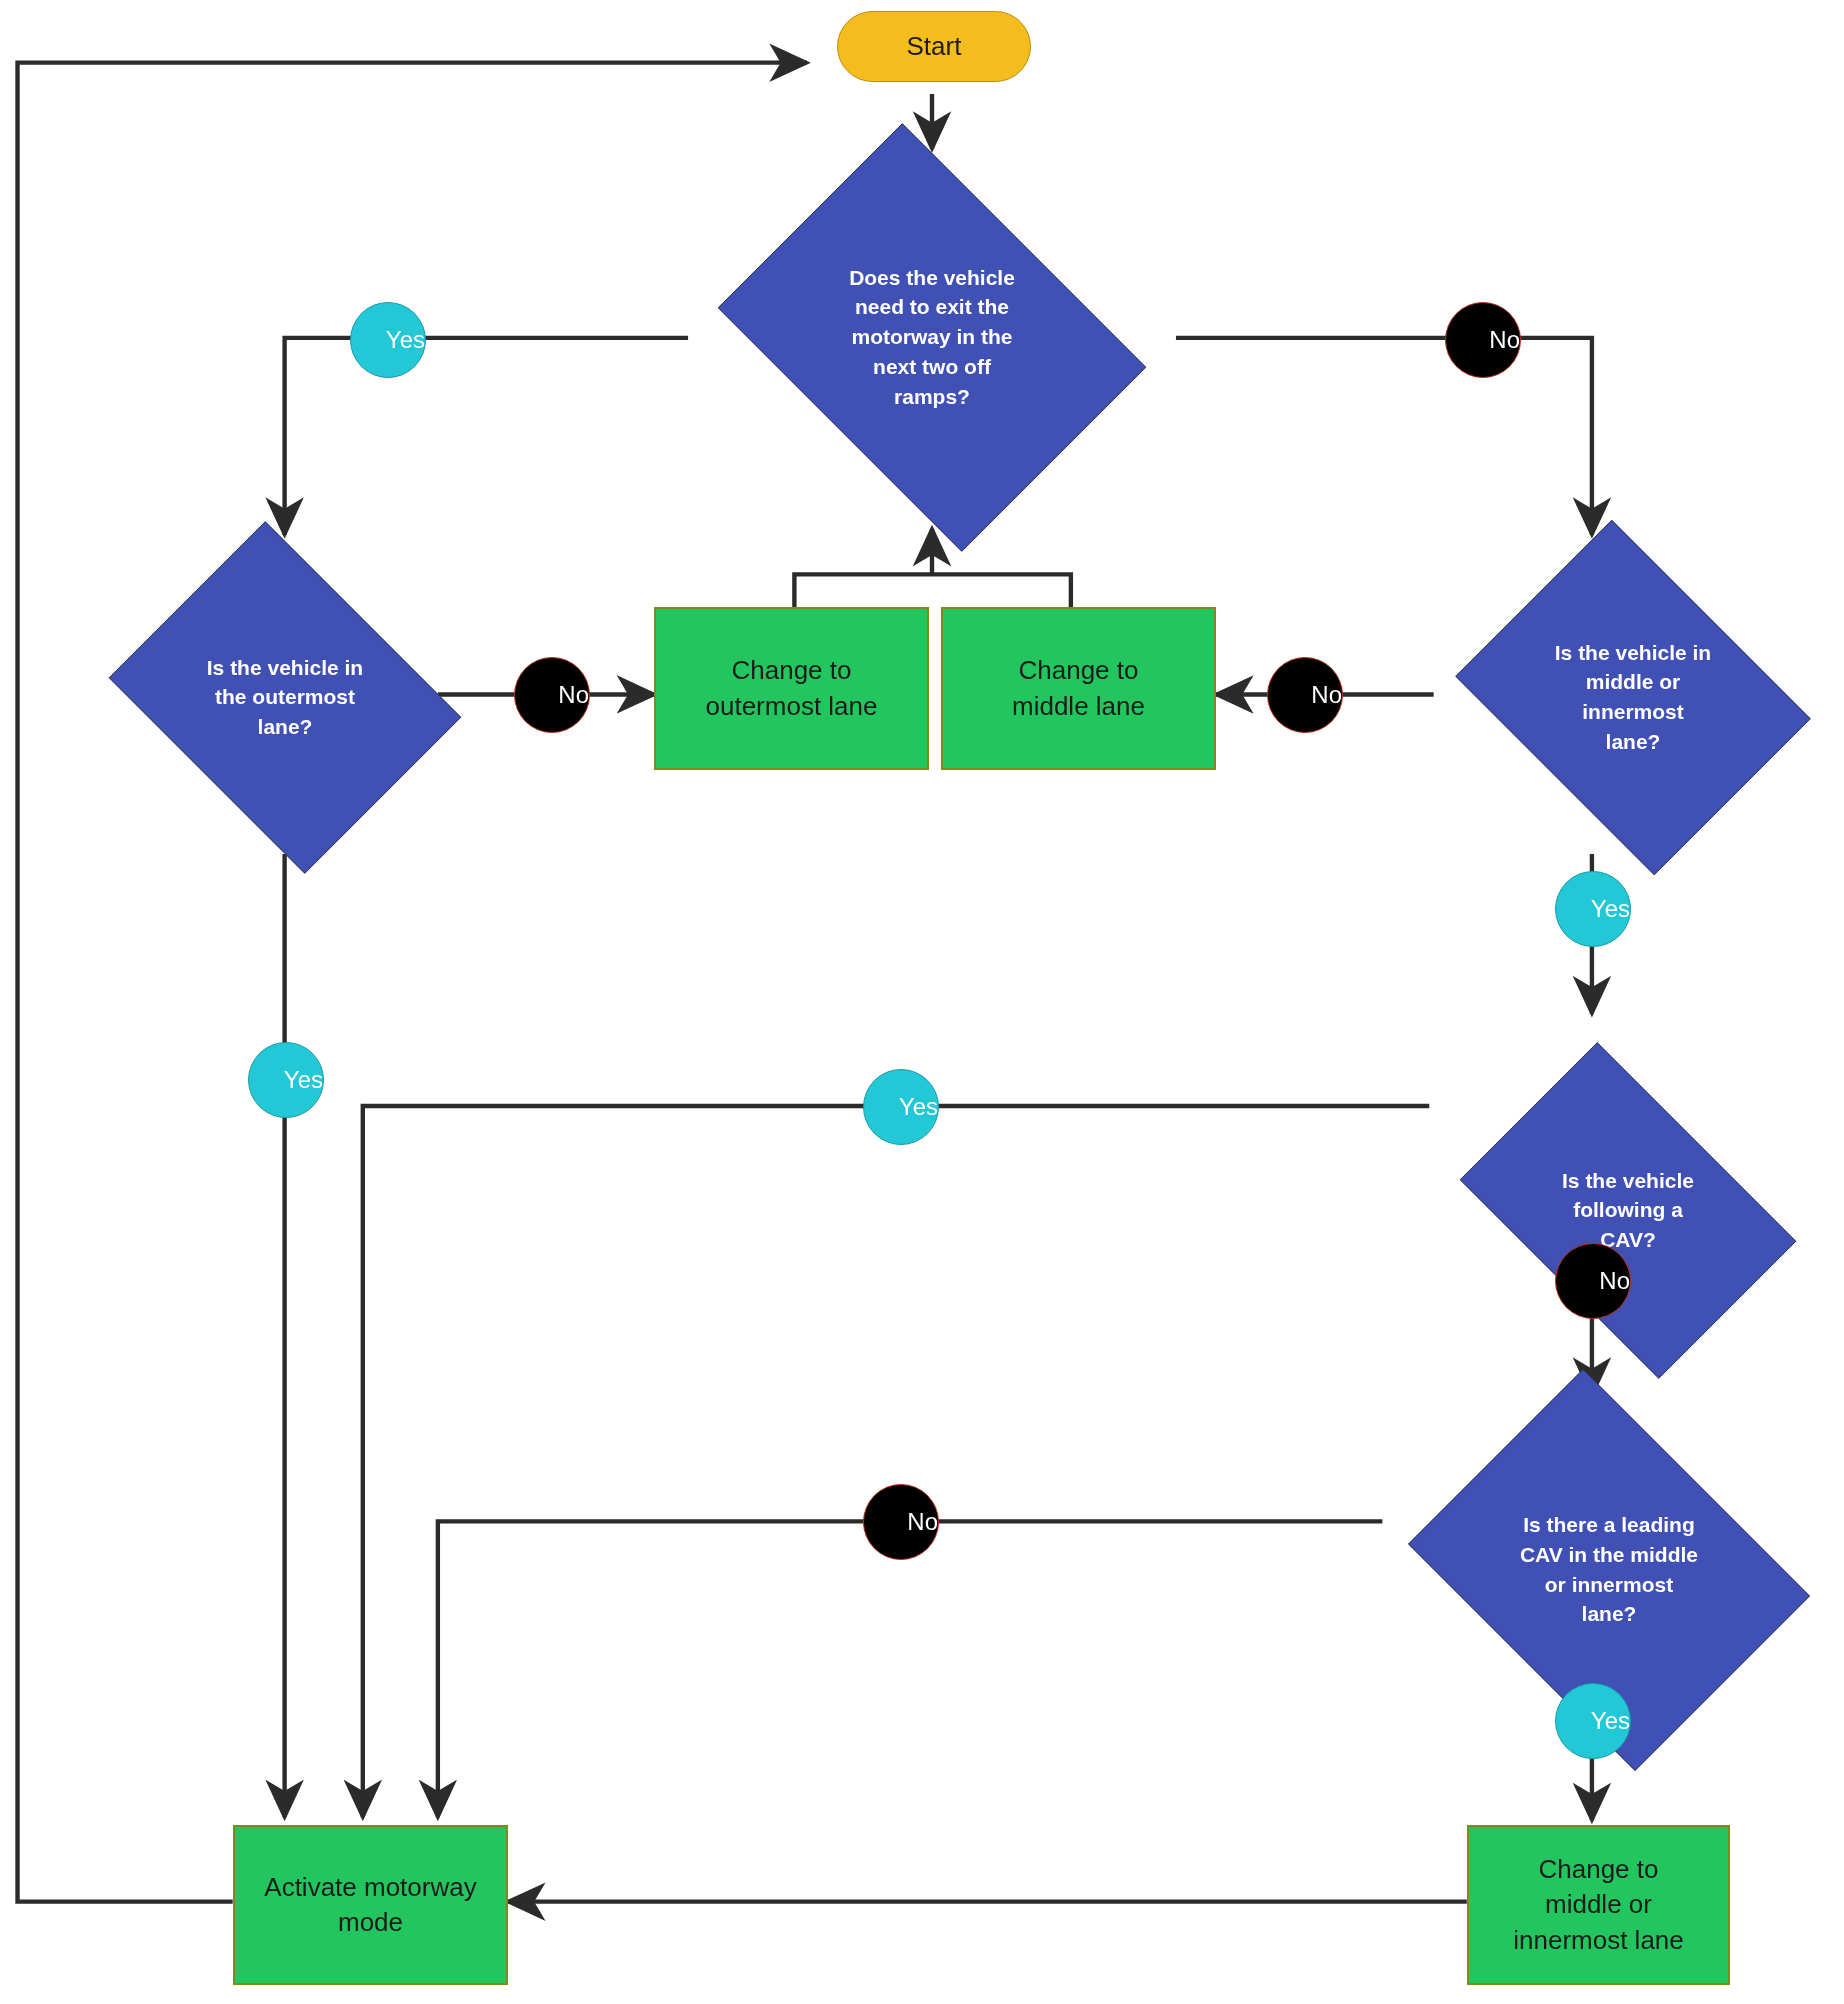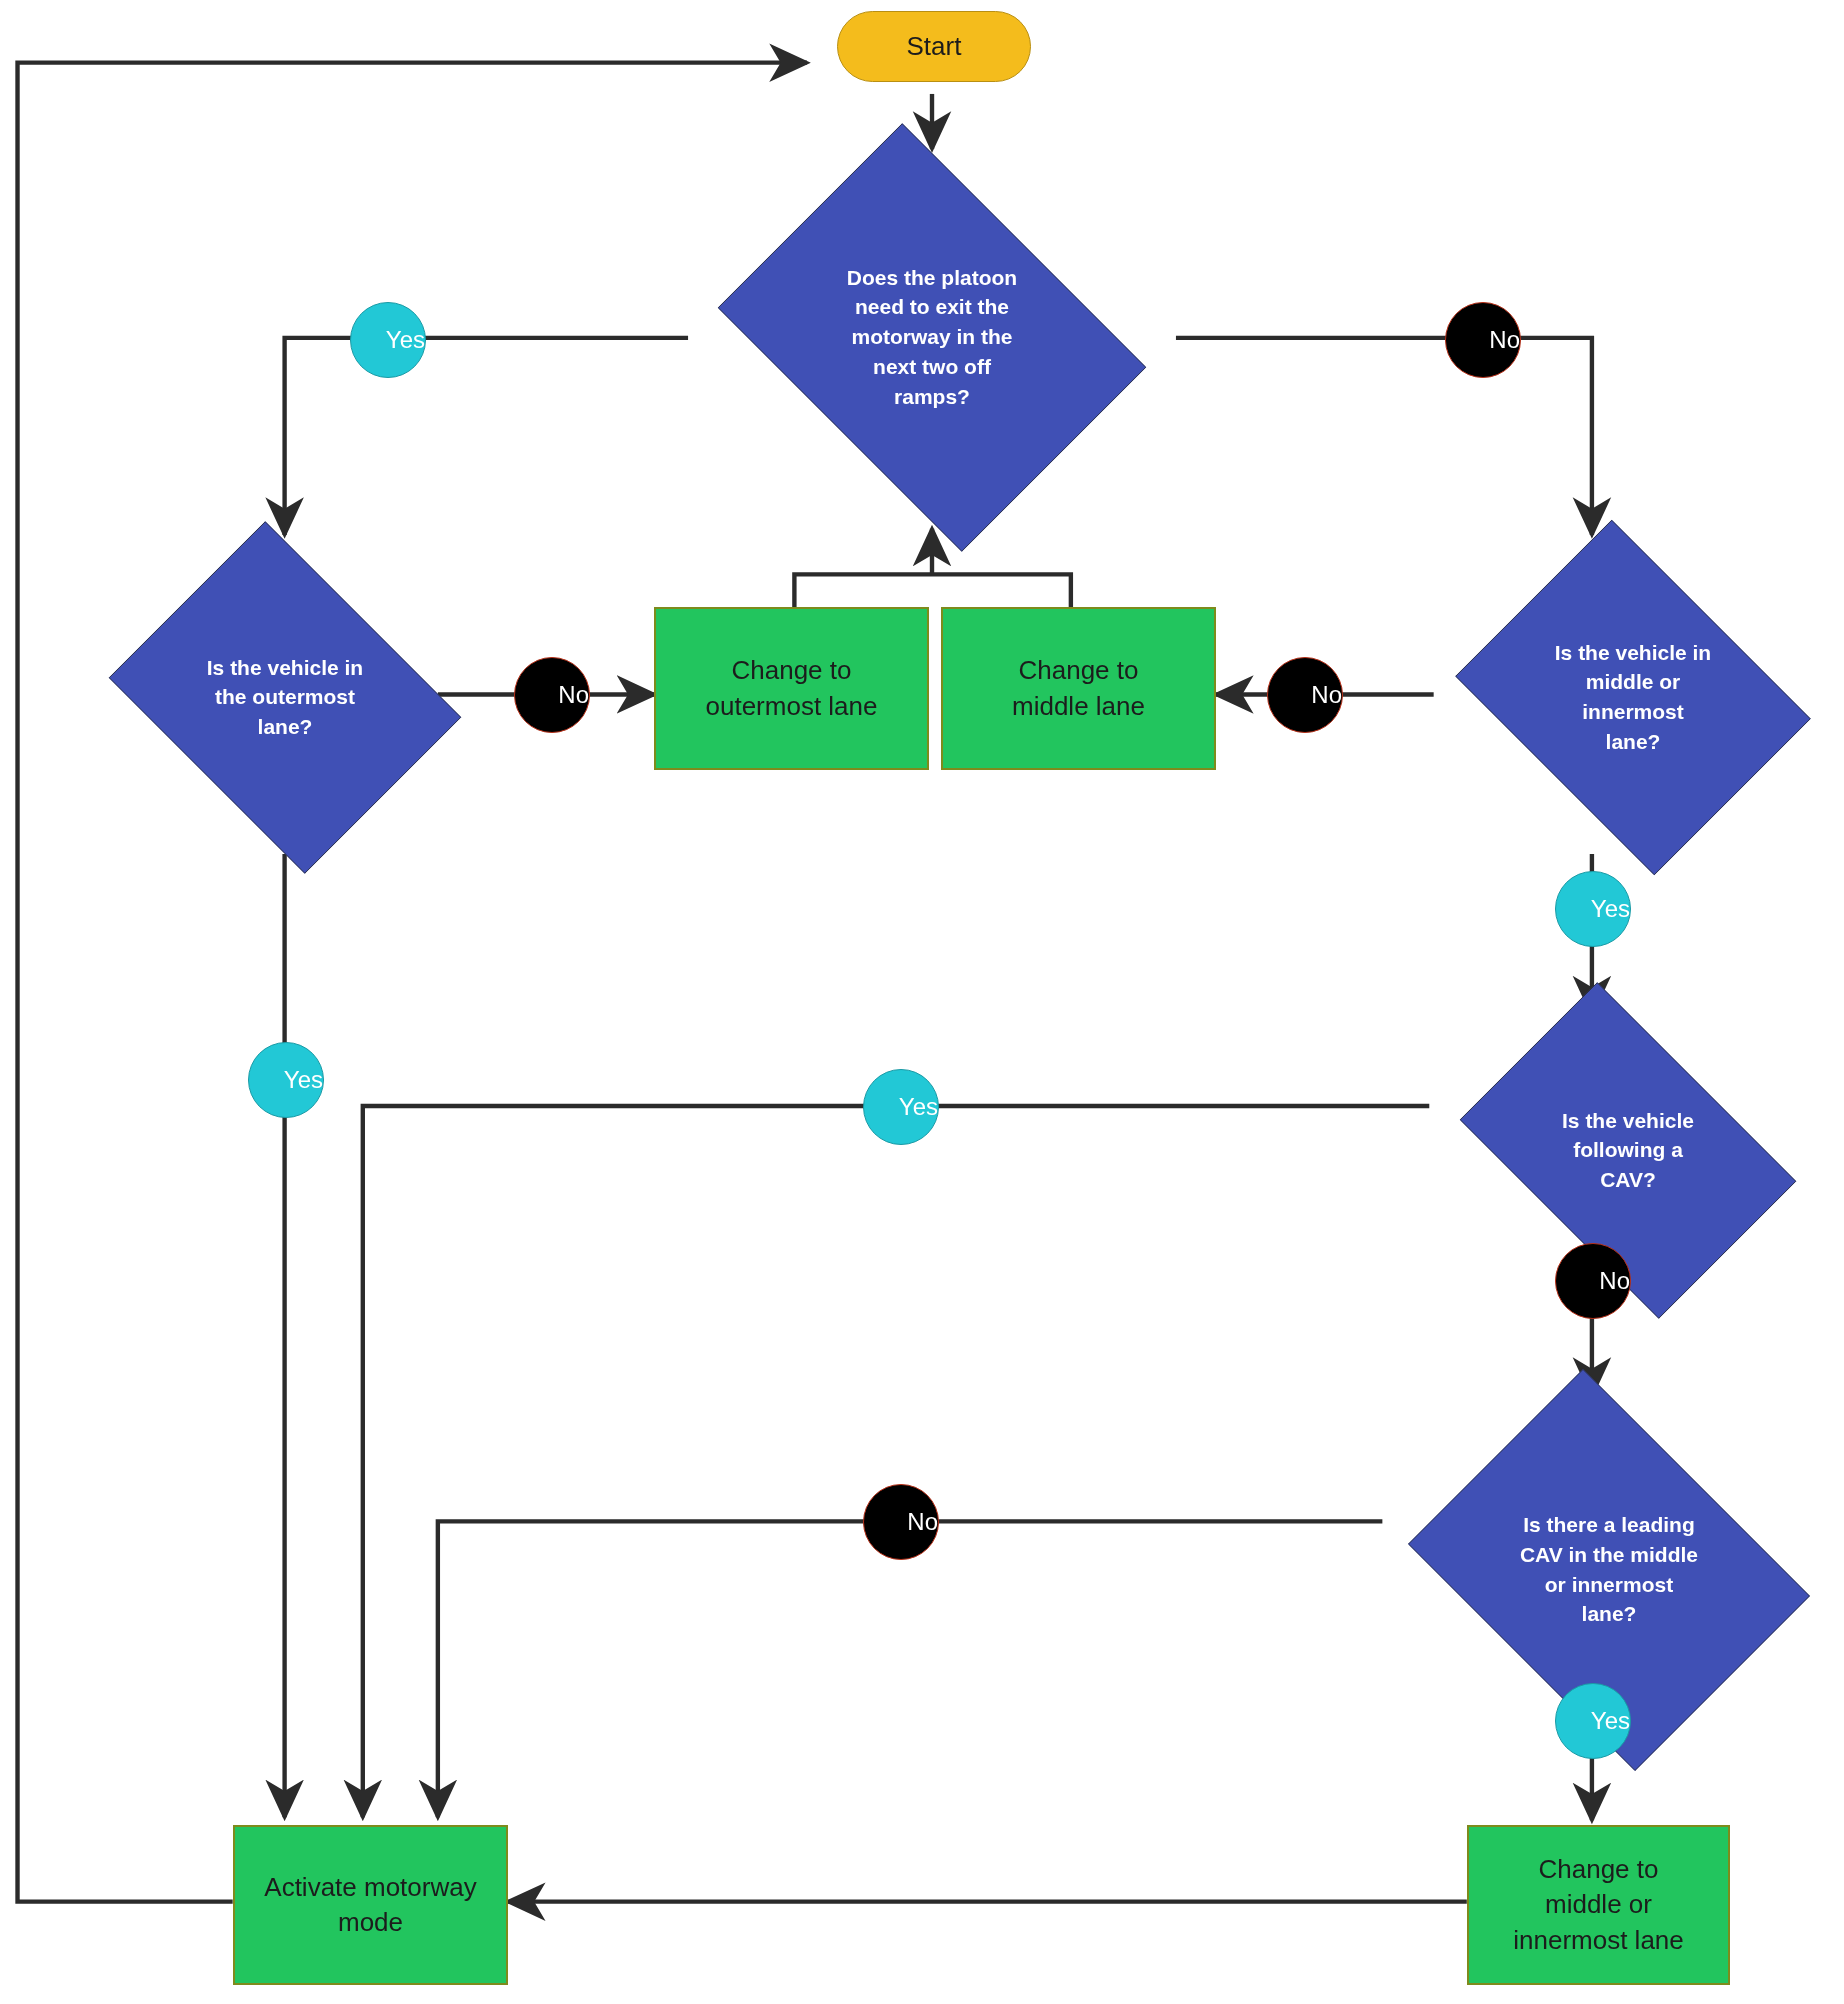--- a/index.html
+++ b/index.html
@@ -141,21 +141,21 @@
       <path d="M372,3040 L28,3040 L28,100 L1290,100" marker-end="url(#arrow)"></path>
     </g>
   </svg>
 
   <div class="node terminator" style="left:837px; top:11.3px; width:194px; height:71px;">
     <span>Start</span>
   </div>
 
   <div class="decision-wrap" style="left:688px; top:153px; width:488px; height:369px;">
     <div class="decision-shape"></div>
-    <div class="decision-label">Does the platoon
+    <div class="decision-label">Does the vehicle
 need to exit the
 motorway in the
 next two off
 ramps?</div>
   </div>
 
   <div class="decision-wrap" style="left:89px; top:541px; width:392px; height:313px;">
     <div class="decision-shape"></div>
     <div class="decision-label">Is the vehicle in
 the outermost
@@ -173,21 +173,21 @@
   </div>
 
   <div class="decision-wrap" style="left:1434px; top:541px; width:398px; height:313px;">
     <div class="decision-shape"></div>
     <div class="decision-label">Is the vehicle in
 middle or
 innermost
 lane?</div>
   </div>
 
-  <div class="decision-wrap" style="left:1429px; top:1013px; width:398px; height:275px;">
+  <div class="decision-wrap" style="left:1429px; top:1073px; width:398px; height:275px;">
     <div class="decision-shape"></div>
     <div class="decision-label">Is the vehicle
 following a
 CAV?</div>
   </div>
 
   <div class="decision-wrap" style="left:1382px; top:1395px; width:454px; height:350px;">
     <div class="decision-shape"></div>
     <div class="decision-label">Is there a leading
 CAV in the middle

